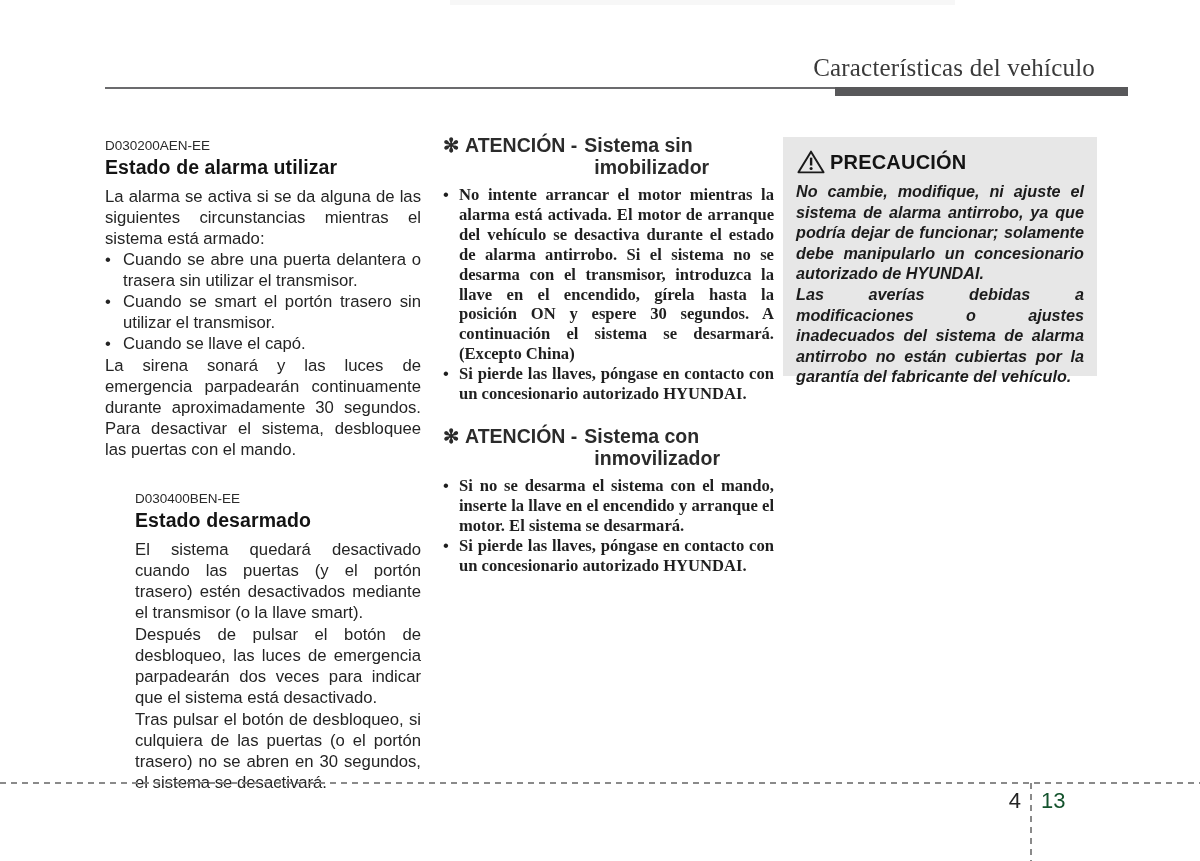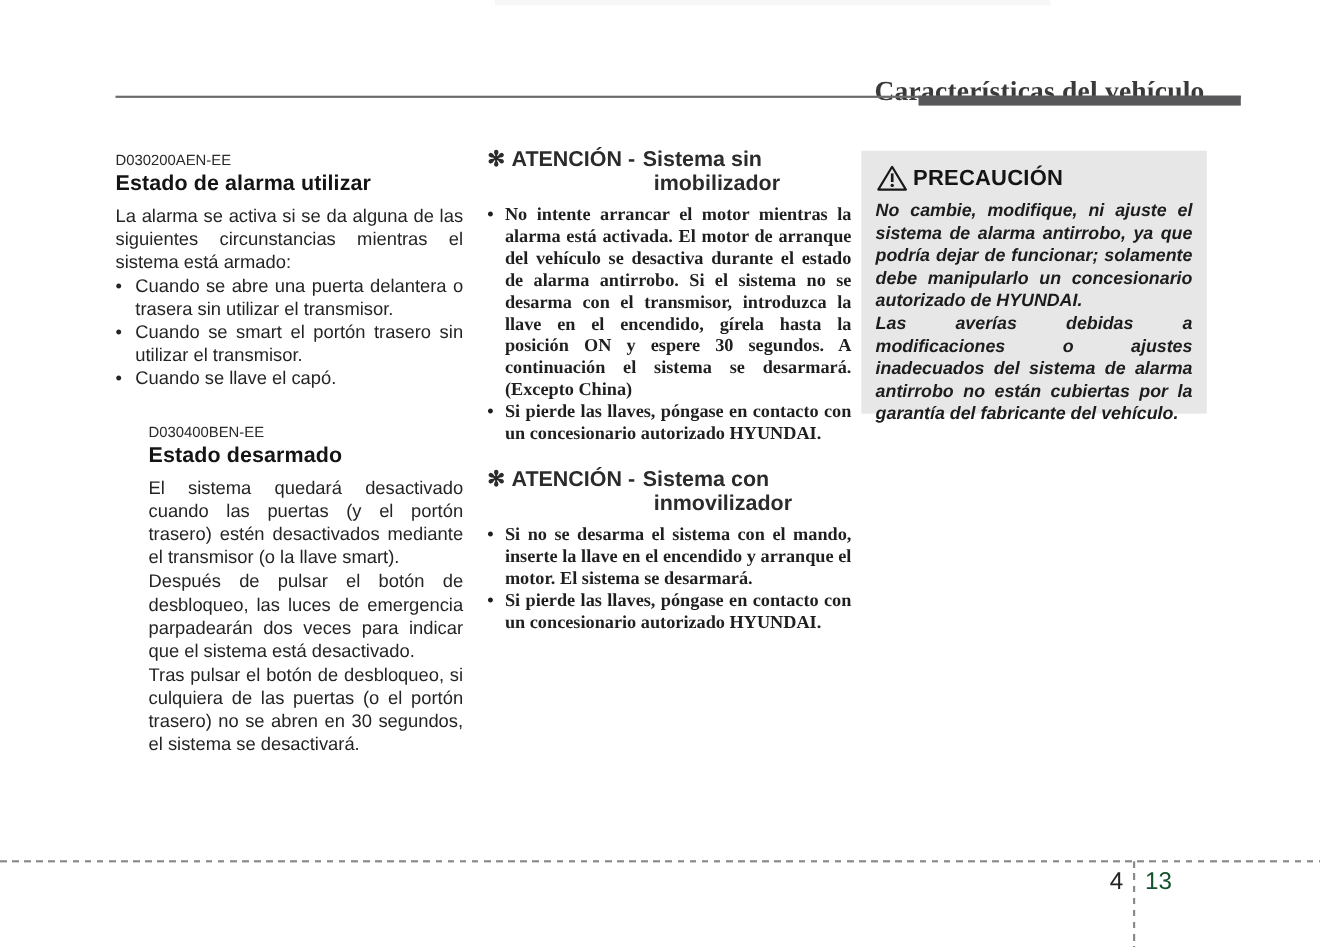--- a/index.html
+++ b/index.html
@@ -6,23 +6,22 @@
   body{
     width:1200px;height:861px;position:relative;background:#ffffff;
     font-family:"Liberation Sans",sans-serif;color:#222;
     -webkit-font-smoothing:antialiased;overflow:hidden;
   }
   .top-strip{position:absolute;left:450px;top:0;width:505px;height:5px;background:#f7f7f7;}
 
   
   .header-title{
     position:absolute;right:105px;top:54px;
-    font-family:"Liberation Serif",serif;font-weight:bold;font-size:25px;color:#3a3a3a;
+    font-family:"Liberation Serif",serif;font-weight:normal;font-size:25px;color:#3a3a3a;
     letter-spacing:.2px;
-    margin-top:16px;
   }
   .rule-thin{position:absolute;left:105px;top:87px;width:1023px;height:2px;background:#6b6b6d;}
   .rule-thick{position:absolute;left:835px;top:87px;width:293px;height:9px;background:#58585a;}
 
   
   .col-left{position:absolute;left:105px;top:138px;width:316px;}
   .col-mid{position:absolute;left:443px;top:134px;width:331px;}
 
   .code{font-size:13.5px;color:#2a2a2a;margin:0 0 3px;}
   .h-sans{font-size:19.5px;font-weight:bold;color:#141414;margin:0 0 7px;letter-spacing:.1px;}
@@ -97,20 +96,21 @@
       <span class="txt">Cuando se abre una puerta delantera o trasera sin utilizar el transmisor.</span>
     </div>
     <div class="bullet">
       <span class="dot">•</span>
       <span class="txt">Cuando se smart el portón trasero sin utilizar el transmisor.</span>
     </div>
     <div class="bullet">
       <span class="dot">•</span>
       <span class="txt">Cuando se llave el capó.</span>
     </div>
+    <p class="body-sans p-gap">La sirena sonará y las luces de emergencia parpadearán continuamente durante aproximadamente 30 segundos. Para desactivar el sistema, desbloquee las puertas con el mando.</p>
   </div>
 
   <div class="section-2">
     <p class="code">D030400BEN-EE</p>
     <h2 class="h-sans">Estado desarmado</h2>
     <p class="body-sans">El sistema quedará desactivado cuando las puertas (y el portón trasero) estén desactivados mediante el transmisor (o la llave smart).</p>
     <p class="body-sans p-gap">Después de pulsar el botón de desbloqueo, las luces de emergencia parpadearán dos veces para indicar que el sistema está desactivado.</p>
     <p class="body-sans p-gap">Tras pulsar el botón de desbloqueo, si culquiera de las puertas (o el portón trasero) no se abren en 30 segundos, el sistema se desactivará.</p>
   </div>
 </div>

